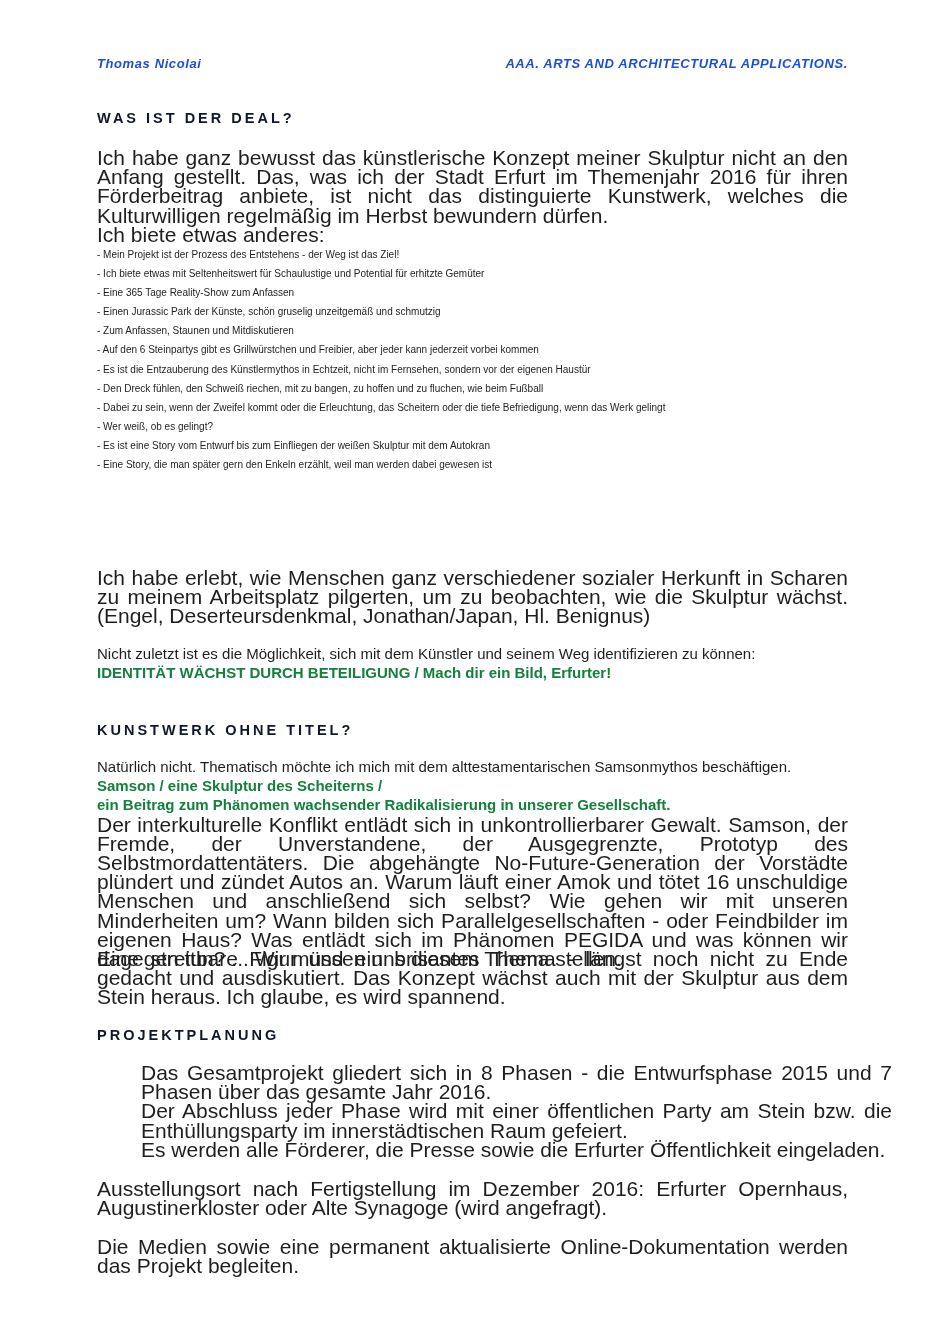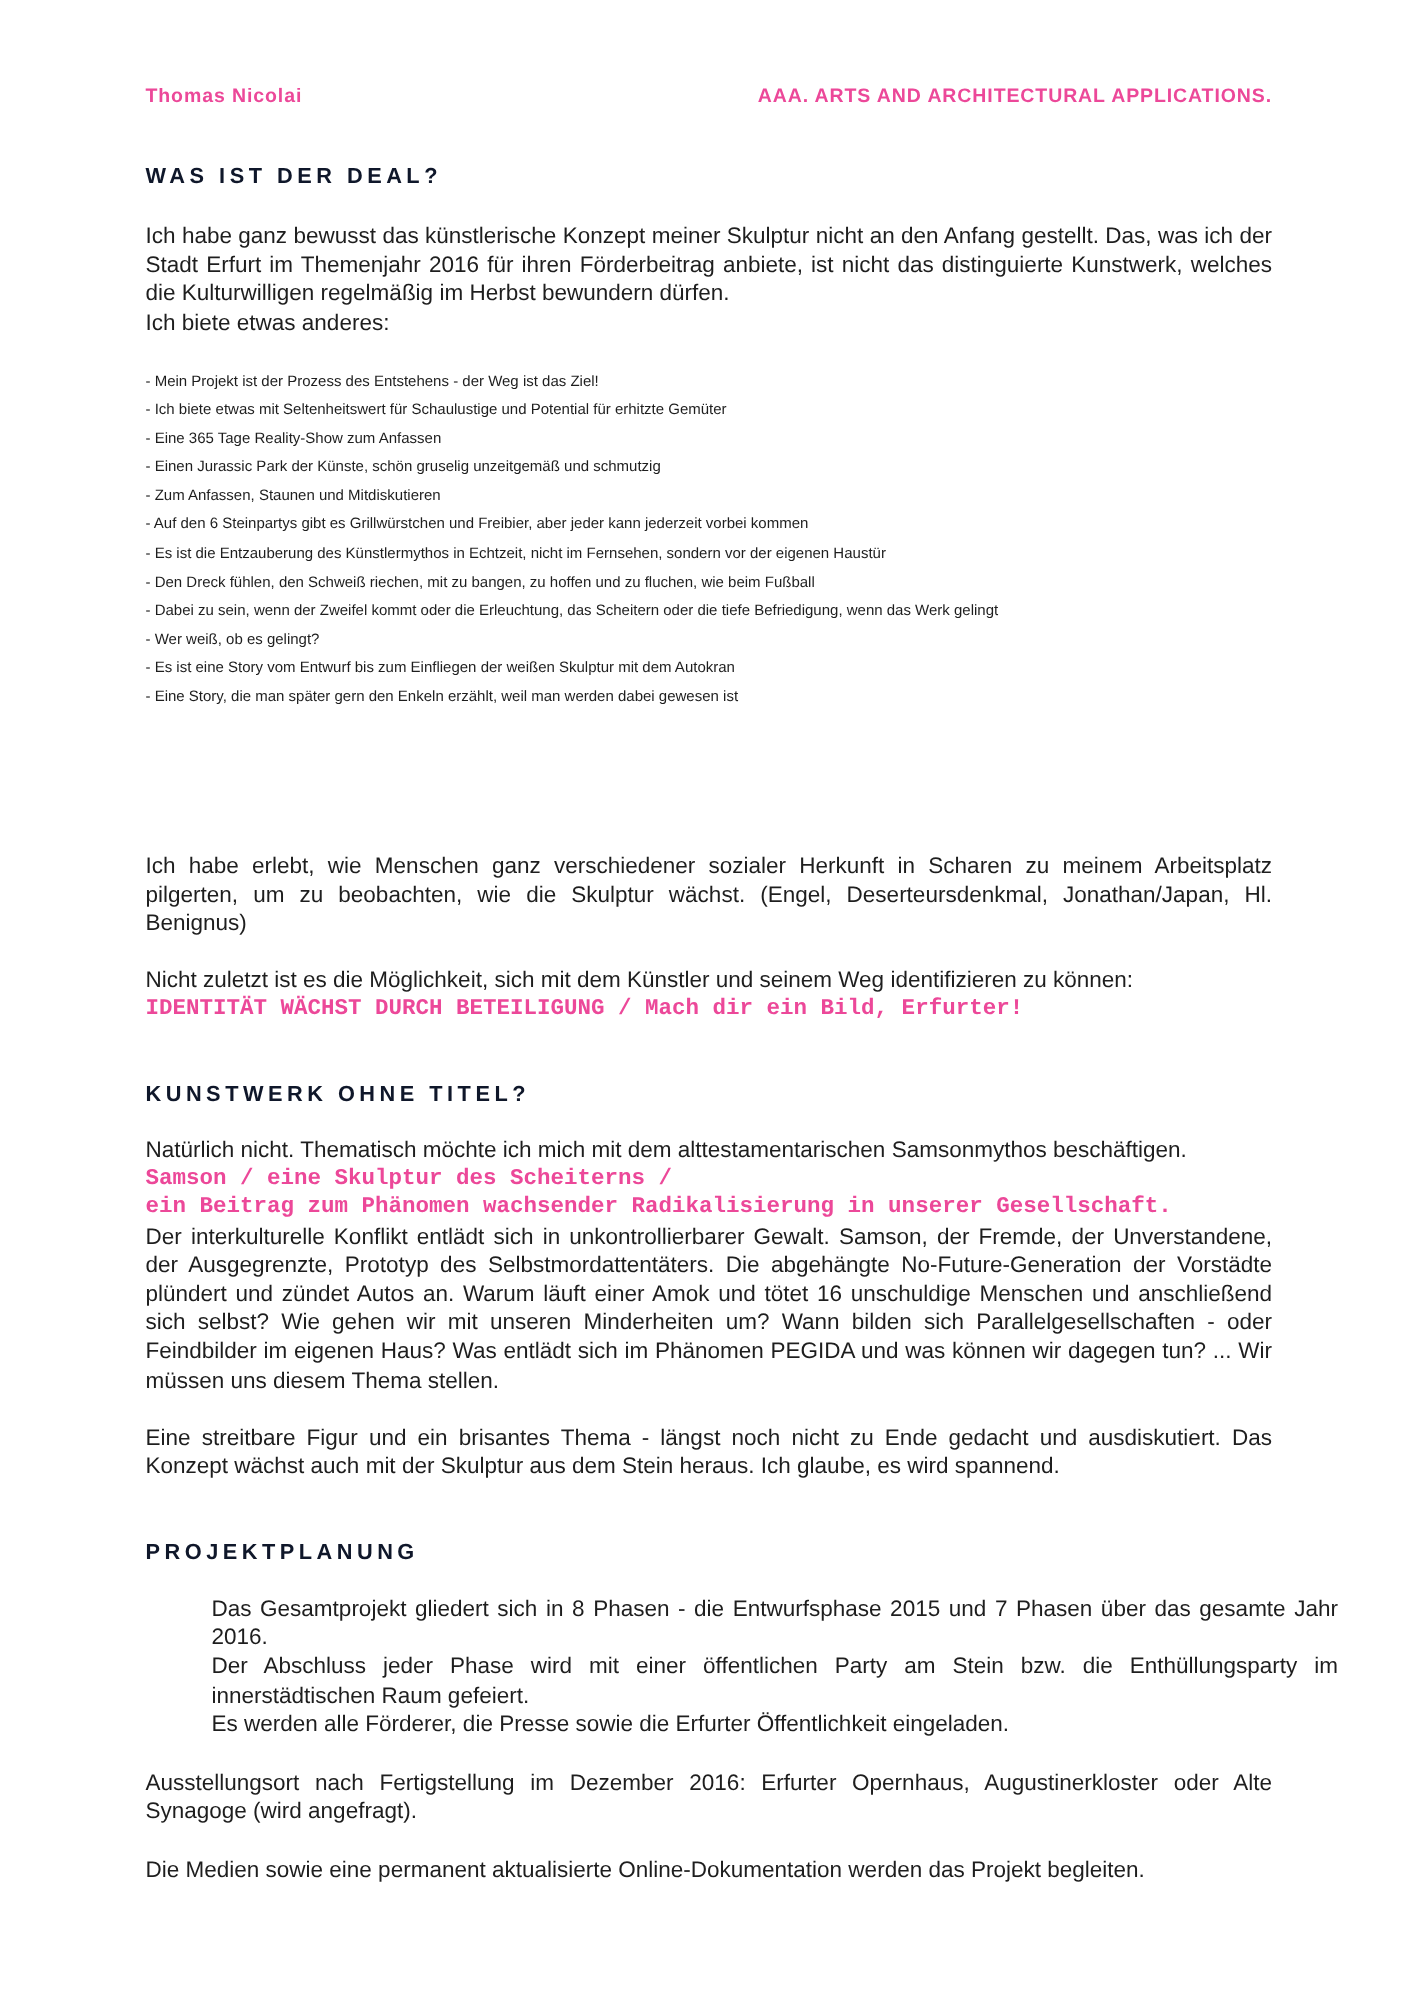--- a/index.html
+++ b/index.html
@@ -15,46 +15,47 @@
   .abs { position: absolute; left: 97px; width: 751px; }
 
   .header-row {
     top: 56px;
     display: flex;
     justify-content: space-between;
     align-items: baseline;
     font-size: 13px;
     font-weight: bold;
     letter-spacing: 0.6px;
-    color: #ec4899;
+    color: #1d4ed8;
+    font-style: italic;
   }
 
   .section-heading {
     font-size: 14.5px;
     font-weight: bold;
     letter-spacing: 3px;
     color: #0f172a;
   }
 
   .body-text {
-    font-size: 15px;
+    font-size: 21px;
     line-height: 19.2px;
     text-align: justify;
     white-space: pre-line;
   }
 
   .bullet-list { font-size: 10px; line-height: 19.1px; }
   .bullet-item {
     padding-left: 14px;
     text-indent: -14px;
     text-align: justify;
   }
 
   .line { font-size: 15px; line-height: 19.2px; }
-  .blue-bold { color: #ec4899; font-weight: bold; font-family: Liberation Mono, monospace; }
+  .blue-bold { color: #15803d; font-weight: bold; }
 </style>
 </head>
 <body>
 
 <div class="abs header-row">
   <span>Thomas Nicolai</span>
   <span>AAA. ARTS AND ARCHITECTURAL APPLICATIONS.</span>
 </div>
 
 <div class="abs section-heading" style="top:110px;">WAS IST DER DEAL?</div>

